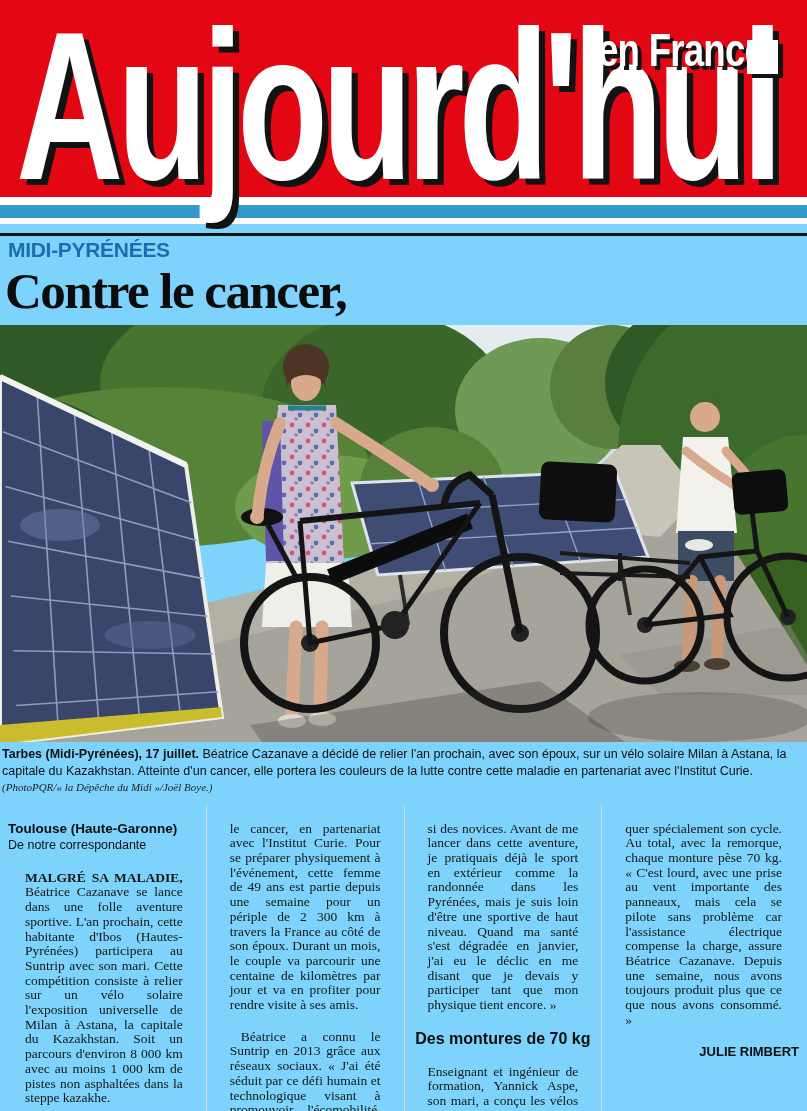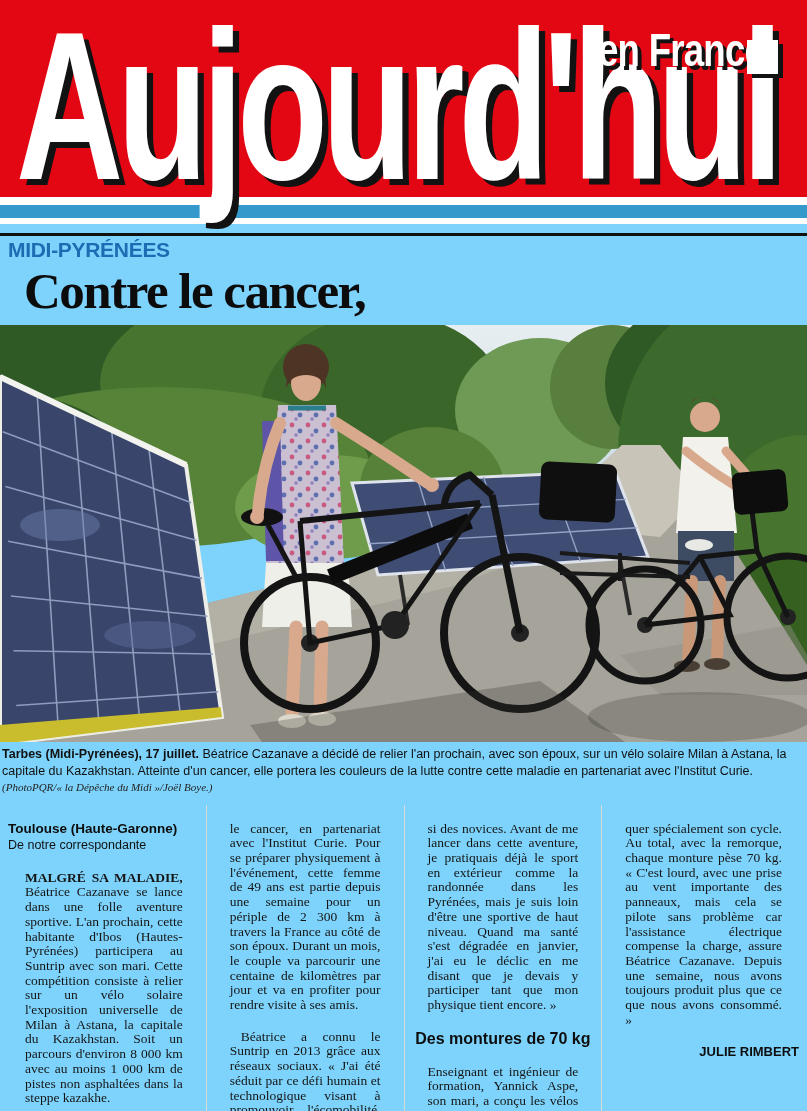--- a/index.html
+++ b/index.html
@@ -17,21 +17,21 @@
   .edition{position:absolute;top:26px;left:598px;z-index:4;color:#fff;
         font:700 47px/1 "Liberation Sans",sans-serif;letter-spacing:-1px;
         transform:scale(0.78,1);transform-origin:0 0;white-space:nowrap;
         text-shadow:5px 4px 0 #121212;}
   .edition-square{position:absolute;top:40px;left:747px;width:31px;height:34px;background:#fff;z-index:4;
         box-shadow:5px 4px 0 #121212;}
 
   
   .kicker{margin-top:9px;border-top:3px solid #101010;padding:2px 0 0 8px;}
   .kicker span{color:#1c6cb3;font:700 21px/1.1 "Liberation Sans",sans-serif;letter-spacing:-0.3px;text-align:center;}
-  .headline{margin:2px 24px 0;color:#0c0c0c;
+  .headline{margin:2px 5px 0;color:#0c0c0c;
         font:700 51px/56px "Liberation Serif",serif;letter-spacing:-1.5px;}
 
   
   .photo{display:block;width:807px;height:417px;margin-top:6px;}
 
   
   .caption{padding:4px 2px 0;font:12.5px/1.32 "Liberation Sans",sans-serif;color:#111;}
   .caption .lead{font-weight:700;}
   .caption .credit{font:italic 11px/1.3 "Liberation Serif",serif;color:#222;}
 

